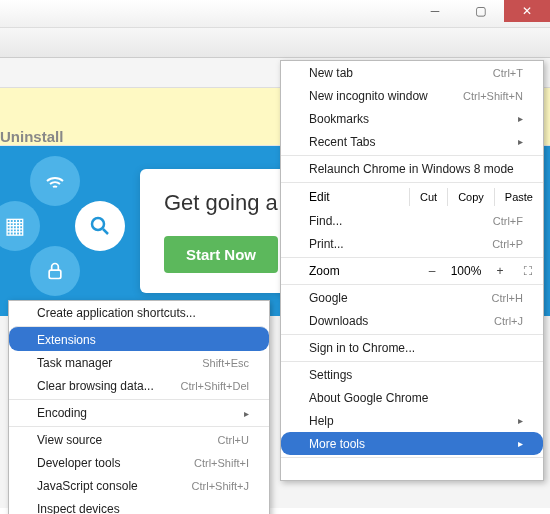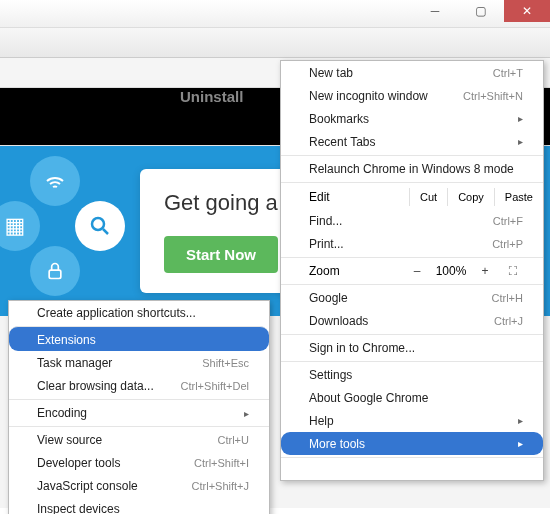--- a/index.html
+++ b/index.html
@@ -5,21 +5,21 @@
 *{margin:0;padding:0;box-sizing:border-box;font-family:"Segoe UI",Arial,sans-serif;font-size:12px;}
 body{width:550px;height:514px;background:#fff;overflow:hidden;position:relative;}
 .titlebar{height:28px;background:linear-gradient(#fff,#f0f0f0);border-bottom:1px solid #ddd;display:flex;justify-content:flex-end;}
 .win-btn{width:46px;height:22px;display:flex;align-items:center;justify-content:center;color:#555;}
 .win-close{background:#c75050;color:#fff;width:46px;}
 .tabbar{height:30px;background:linear-gradient(#f7f7f7,#e8e8e8);border-bottom:1px solid #ccc;}
 .addrbar{height:30px;background:#f5f5f5;border-bottom:1px solid #ddd;display:flex;align-items:center;justify-content:flex-end;padding-right:6px;gap:6px;}
 .star-icon,.menu-btn{width:24px;height:22px;display:flex;align-items:center;justify-content:center;color:#777;}
 .menu-btn{border:1px solid #bbb;border-radius:2px;background:#f8f8f8;}
 .content{position:relative;height:420px;background:#f4f4f4;}
-.page-top{background:#000000;height:58px;display:flex;align-items:flex-start;padding-left:180px;border-bottom:1px solid #e5e5e5;}
+.page-top{background:#fef9c3;height:58px;display:flex;align-items:flex-end;border-bottom:1px solid #e5e5e5;}
 .page-top span{color:#888;font-size:15px;font-weight:600;}
 .banner{margin:0;height:170px;background:#2196d8;position:relative;display:flex;align-items:center;padding-left:140px;overflow:hidden;}
 .circle{position:absolute;width:50px;height:50px;border-radius:50%;background:#4db3e8;display:flex;align-items:center;justify-content:center;color:#fff;font-size:22px;}
 .c1{left:30px;top:10px;}
 .c2{left:-10px;top:55px;}
 .c3{left:30px;top:100px;}
 .c4{left:75px;top:55px;background:#fff;color:#2196d8;}
 .c4 svg{stroke:#2196d8;}
 .card{background:#fff;border-radius:6px;padding:20px 24px;min-width:160px;box-shadow:0 2px 8px rgba(0,0,0,.15);}
 .card h2{font-size:22px;color:#333;font-weight:400;margin-bottom:18px;line-height:1.3;}
@@ -30,21 +30,21 @@
 .sub-menu{left:8px;top:300px;width:262px;}
 .mi{display:flex;align-items:center;justify-content:space-between;padding:4px 20px 4px 28px;color:#222;min-height:23px;}
 .mi.sep{border-top:1px solid #e5e5e5;margin-top:2px;padding-top:6px;}
 .mi .sc{color:#888;font-size:11px;}
 .mi.hl{background:#3476d1;color:#fff;border-radius:9px;}
 .mi .arr{color:#666;font-size:10px;}
 .mi.hl .arr{color:#fff;}
 .edit-row{display:flex;padding:3px 0 3px 28px;align-items:center;}
 .edit-row .lbl{flex:1;}
 .edit-row .cell{border-left:1px solid #e0e0e0;padding:3px 10px;font-size:11px;}
-.zoom-row{display:flex;padding:4px 15px 4px 28px;align-items:center;}
+.zoom-row{display:flex;padding:4px 0 4px 28px;align-items:center;}
 .zoom-row .lbl{flex:1;}
 .zoom-row .zb{width:26px;text-align:center;color:#444;}
 .zoom-row .zv{width:42px;text-align:center;}
 .fs{width:30px;text-align:center;color:#666;}
 </style>
 </head>
 <body>
 
 <div class="titlebar">
   <div class="win-btn">─</div>

